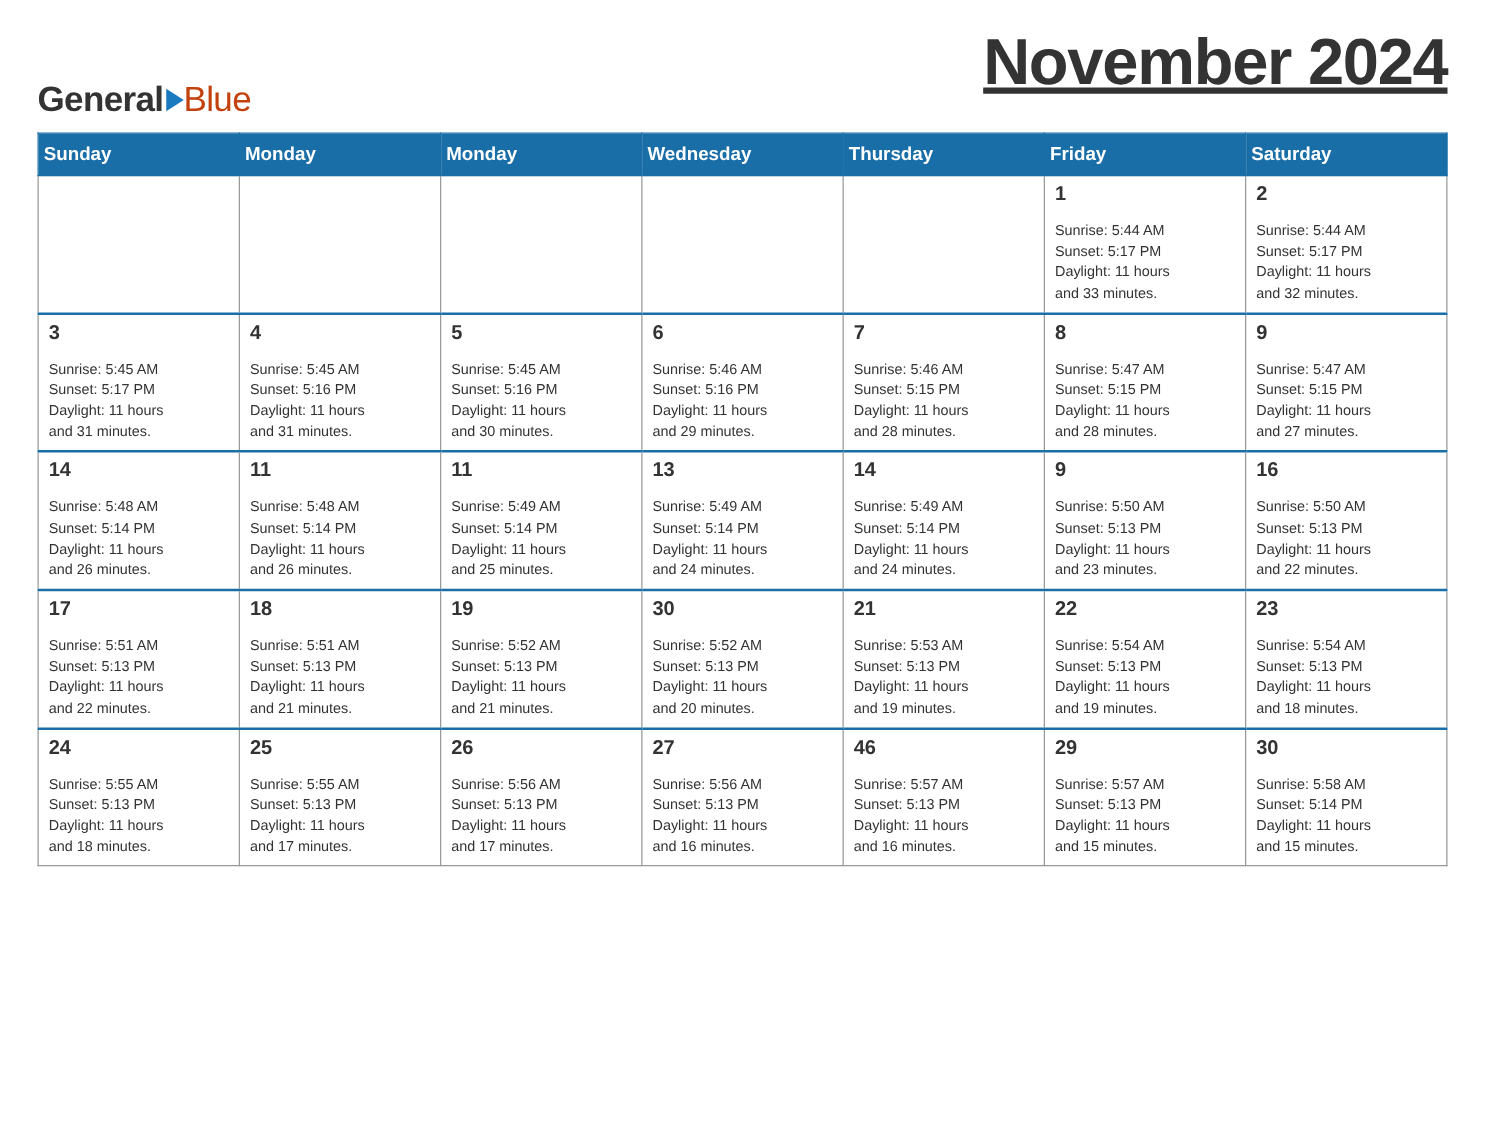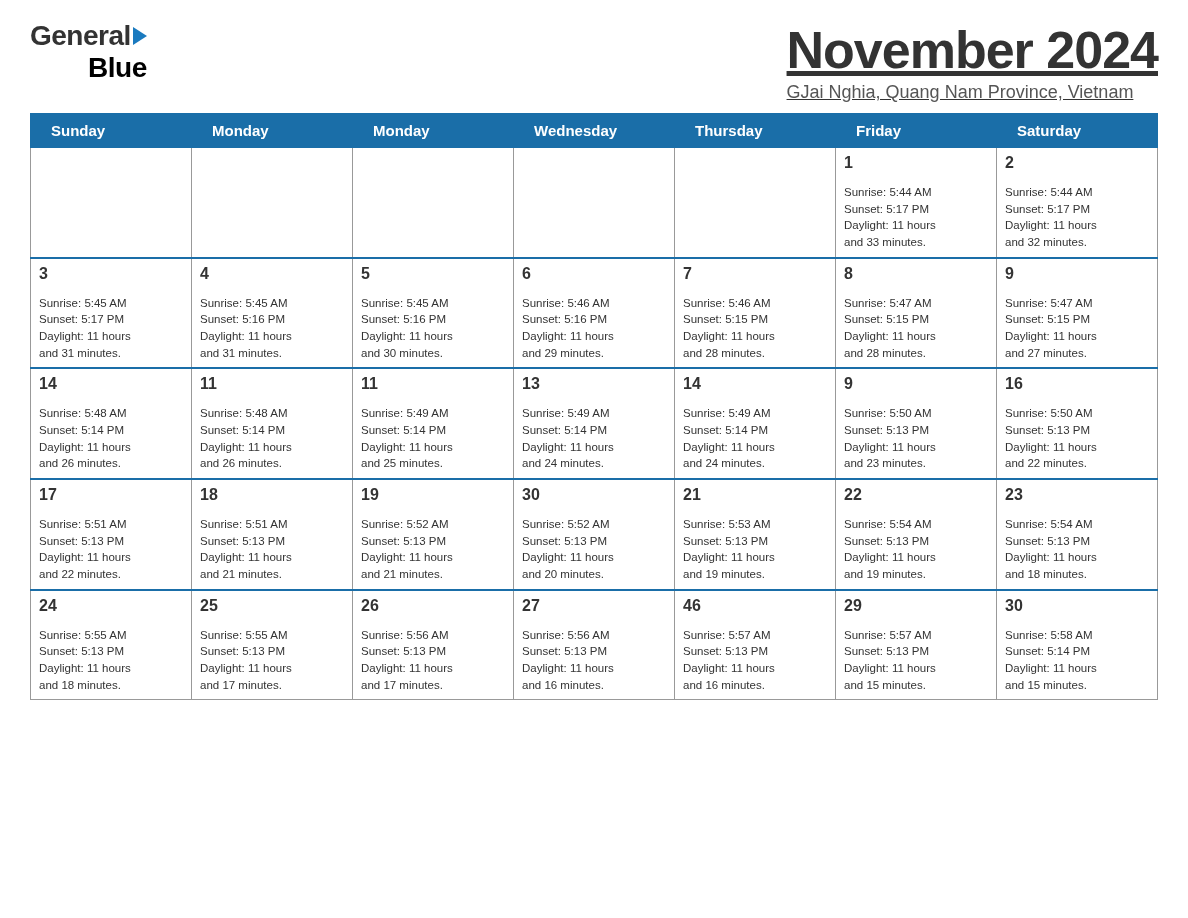--- a/index.html
+++ b/index.html
@@ -12,33 +12,34 @@
       padding: 20px 30px;
     }
     .header {
       display: flex;
       justify-content: space-between;
       align-items: flex-start;
       margin-bottom: 10px;
     }
     .logo {
       display: flex;
-      flex-direction: column;
-      align-items: flex-end;
+      flex-direction: row;
+      align-items: center;
+      margin-top: 44px;
     }
     .logo-general {
       font-size: 28px;
       font-weight: bold;
       color: #333;
       letter-spacing: -0.5px;
     }
     .logo-blue {
       font-size: 28px;
-      font-weight: bold;
-      color: #000000;
+      font-weight: normal;
+      color: #c2410c;
       letter-spacing: -0.5px;
     }
     .logo-arrow {
       display: inline-block;
       width: 0;
       height: 0;
       border-top: 9px solid transparent;
       border-bottom: 9px solid transparent;
       border-left: 14px solid #1a7abf;
       margin-left: 2px;
@@ -62,21 +63,21 @@
     .calendar {
       width: 100%;
       border-collapse: collapse;
       margin-top: 8px;
     }
     .calendar th {
       background: #1a6ea8;
       color: #fff;
       font-size: 15px;
       font-weight: bold;
-      padding: 8px 20px;
+      padding: 8px 4px;
       text-align: left;
       border: 1px solid #1a6ea8;
     }
     .calendar td {
       border: 1px solid #999;
       vertical-align: top;
       padding: 6px 8px;
       width: 14.28%;
       min-height: 100px;
       background: #fff;
@@ -106,21 +107,20 @@
 <div class="header">
   <div class="logo">
     <div style="display:flex;align-items:center;">
       <span class="logo-general">General</span>
       <span class="logo-arrow"></span>
     </div>
     <span class="logo-blue">Blue</span>
   </div>
   <div class="title-section">
     <div class="month-title">November 2024</div>
-    <div class="location">GJai Nghia, Quang Nam Province, Vietnam</div>
   </div>
 </div>
 
 <table class="calendar">
   <thead>
     <tr>
     <th>Sunday</th>
         <th>Monday</th>
         <th>Monday</th>
         <th>Wednesday</th>

